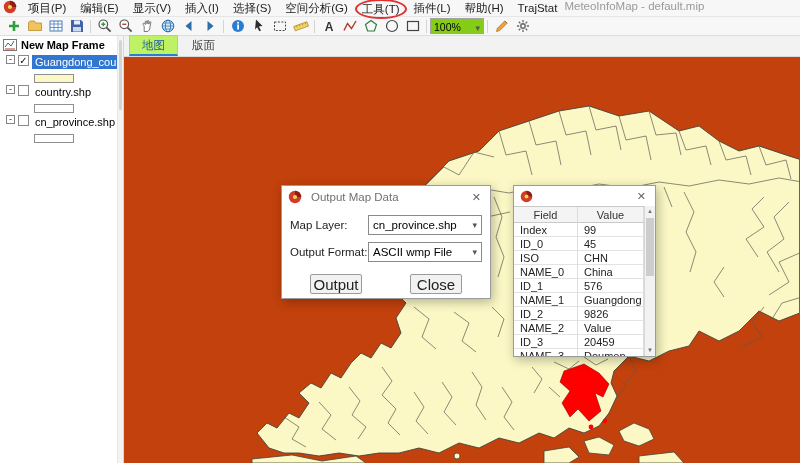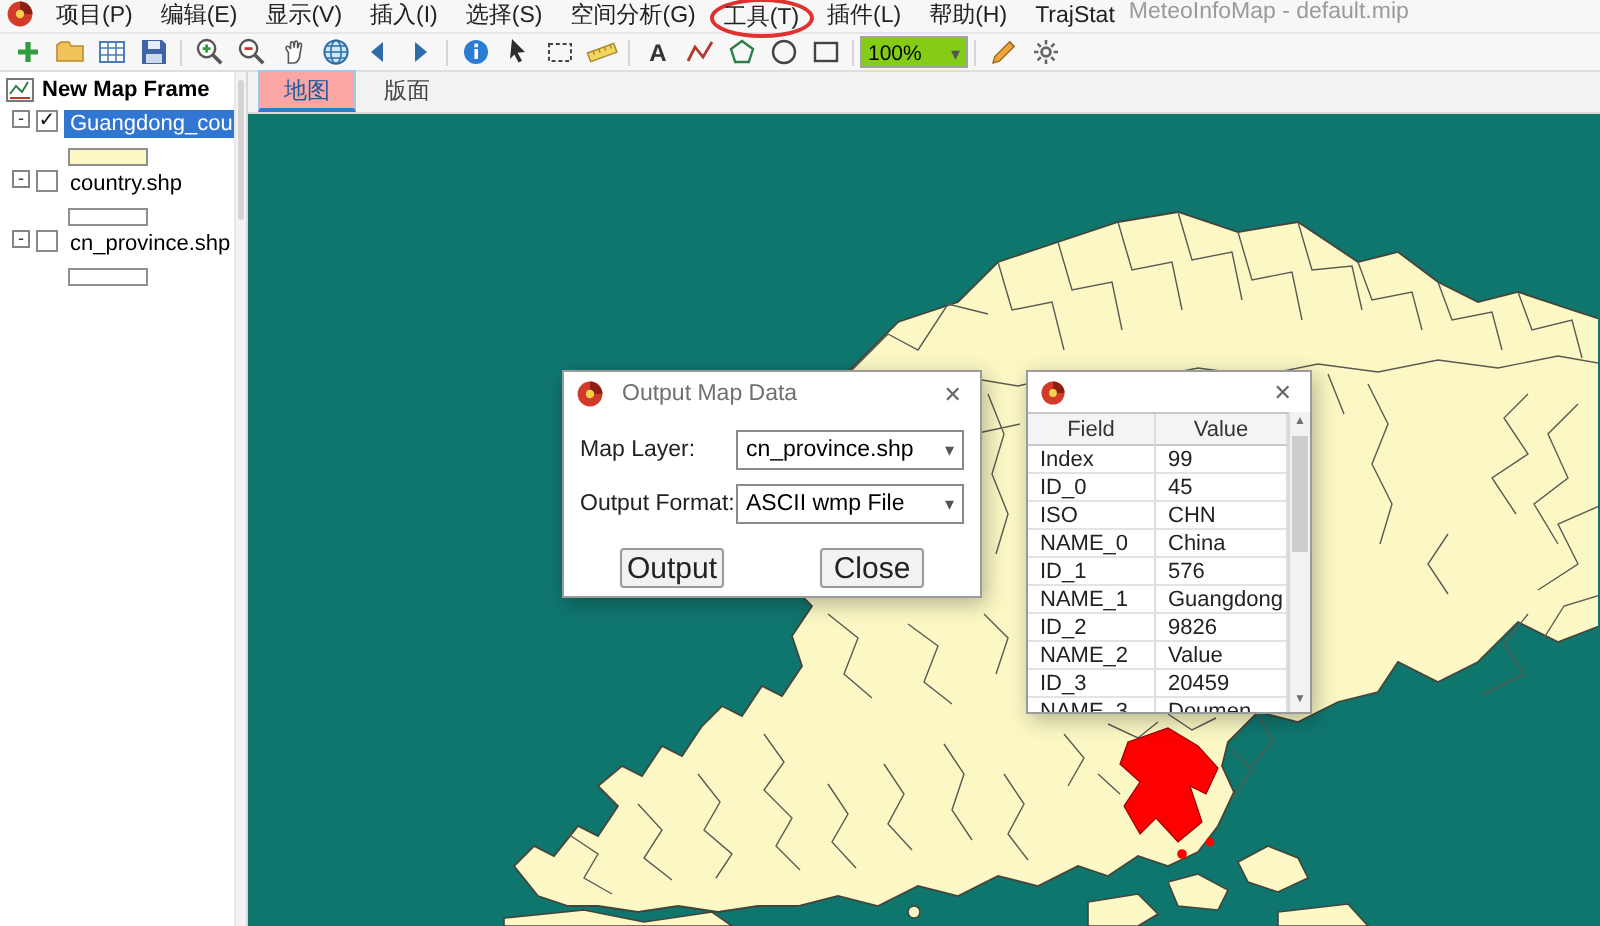--- a/index.html
+++ b/index.html
@@ -39,24 +39,24 @@
   .expander { width: 9px; height: 9px; border: 1px solid #848484; background: #fff; font-size: 9px; line-height: 7px; text-align: center; color: #333; flex: none; }
   .checkbox { width: 11px; height: 11px; border: 1px solid #8a8a8a; background: #fff; font-size: 10px; line-height: 10px; text-align: center; color: #111; flex: none; }
   .layer-label { padding: 0 3px; line-height: 14px; }
   .layer-label.sel { background: #3177d1; color: #fff; }
   .swatch-row { padding-left: 34px; height: 14px; display: flex; align-items: center; }
   .swatch { width: 40px; height: 9px; border: 1px solid #8f8f8f; display: inline-block; }
 
   
   .tabs { height: 21px; background: #f2f2f2; border-bottom: 1px solid #d8d8d8; display: flex; align-items: flex-end; padding-left: 5px; gap: 2px; }
   .tab { padding: 2px 12px 3px; font-size: 11.5px; color: #444; }
-  .tab.active { background: #fca5a5; border: 1px solid #9ec7e8; border-bottom: 2px solid #2b7cd3; color: #1c5d9c; padding-bottom: 1px; }
-
-  
-  .map-pane { position: relative; flex: 1; background: #0f766e; overflow: hidden; }
+  .tab.active { background: #bef264; border: 1px solid #9ec7e8; border-bottom: 2px solid #2b7cd3; color: #1c5d9c; padding-bottom: 1px; }
+
+  
+  .map-pane { position: relative; flex: 1; background: #c2410c; overflow: hidden; }
   .map-svg { position: absolute; left: 0; top: 0; }
   .county-borders { fill: none; stroke: #5a5a52; stroke-width: 0.7; }
   .outline { stroke: #44443c; stroke-width: 0.9; }
   .island { stroke: #44443c; stroke-width: 0.8; }
 
   
   .float-win { position: absolute; background: #fff; border: 1px solid #9b9b9b; box-shadow: 2px 3px 10px rgba(0,0,0,0.28); }
   .fw-title { height: 22px; display: flex; align-items: center; padding: 0 6px; gap: 5px; }
   .fw-title-text { color: #707070; font-size: 11.5px; flex: 1; }
   .fw-x { color: #666; font-size: 11px; padding: 0 3px; }

